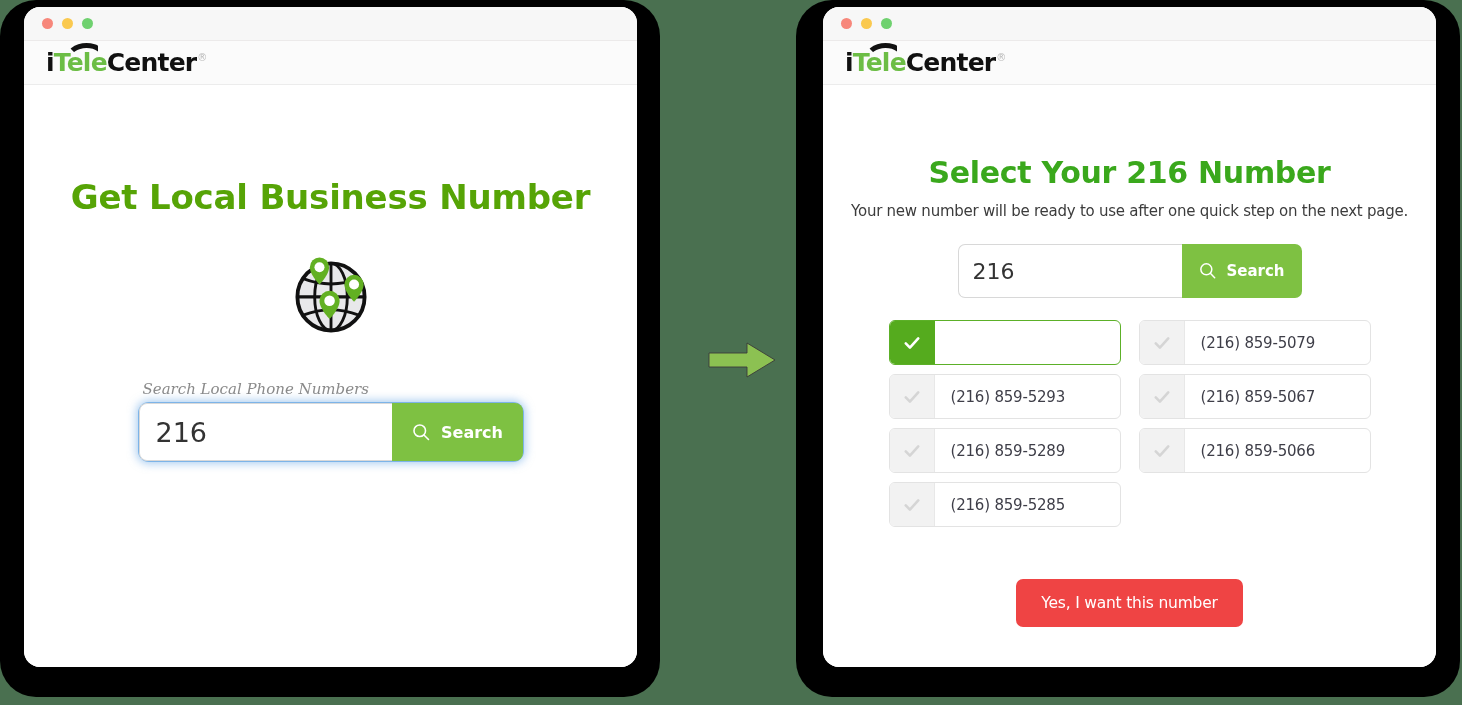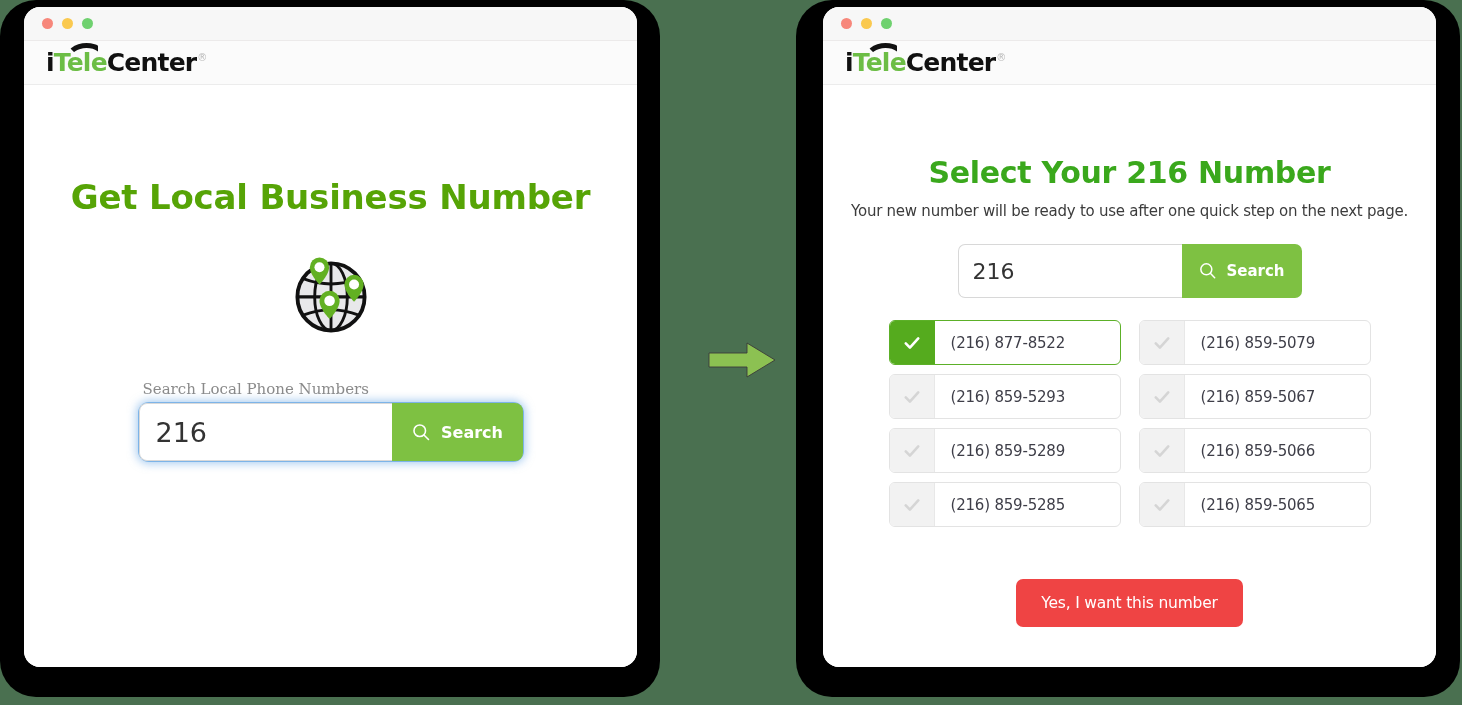--- a/index.html
+++ b/index.html
@@ -132,20 +132,21 @@
     height: 96px;
   }
 
   .search-block {
     margin: 37px auto 0;
     width: 384px;
     text-align: left;
   }
   .search-label {
     font-family: "DejaVu Serif", serif;
+    font-style: italic;
     font-size: 15px;
     color: #8a8a8a;
     margin-bottom: 5px;
     padding-left: 4px;
   }
   .search-row {
     position: relative;
     display: flex;
     height: 58px;
     border-radius: 8px;
@@ -425,21 +426,20 @@
         </button>
       </div>
 
       <div class="num-grid" id="num-grid">
           <div class="num-item selected">
             <span class="num-check">
               <svg width="20" height="20" viewBox="0 0 24 24">
                 <path d="M4.5 12.5 L9.5 17.5 L19.5 6.5" fill="none" stroke="#ffffff" stroke-width="3.1" stroke-linecap="round" stroke-linejoin="round"></path>
               </svg>
             </span>
-            <span class="num-label">(216) 877-8522</span>
           </div>
           <div class="num-item">
             <span class="num-check">
               <svg width="20" height="20" viewBox="0 0 24 24">
                 <path d="M4.5 12.5 L9.5 17.5 L19.5 6.5" fill="none" stroke="#d5d5d5" stroke-width="3.1" stroke-linecap="round" stroke-linejoin="round"></path>
               </svg>
             </span>
             <span class="num-label">(216) 859-5079</span>
           </div>
           <div class="num-item">
@@ -474,28 +474,20 @@
             </span>
             <span class="num-label">(216) 859-5066</span>
           </div>
           <div class="num-item">
             <span class="num-check">
               <svg width="20" height="20" viewBox="0 0 24 24">
                 <path d="M4.5 12.5 L9.5 17.5 L19.5 6.5" fill="none" stroke="#d5d5d5" stroke-width="3.1" stroke-linecap="round" stroke-linejoin="round"></path>
               </svg>
             </span>
             <span class="num-label">(216) 859-5285</span>
-          </div>
-          <div class="num-item">
-            <span class="num-check">
-              <svg width="20" height="20" viewBox="0 0 24 24">
-                <path d="M4.5 12.5 L9.5 17.5 L19.5 6.5" fill="none" stroke="#d5d5d5" stroke-width="3.1" stroke-linecap="round" stroke-linejoin="round"></path>
-              </svg>
-            </span>
-            <span class="num-label">(216) 859-5065</span>
           </div>
         </div>
 
       <div class="confirm-wrap">
         <button class="confirm-btn">Yes, I want this number</button>
       </div>
 
     </div>
   </div>
 </div>

